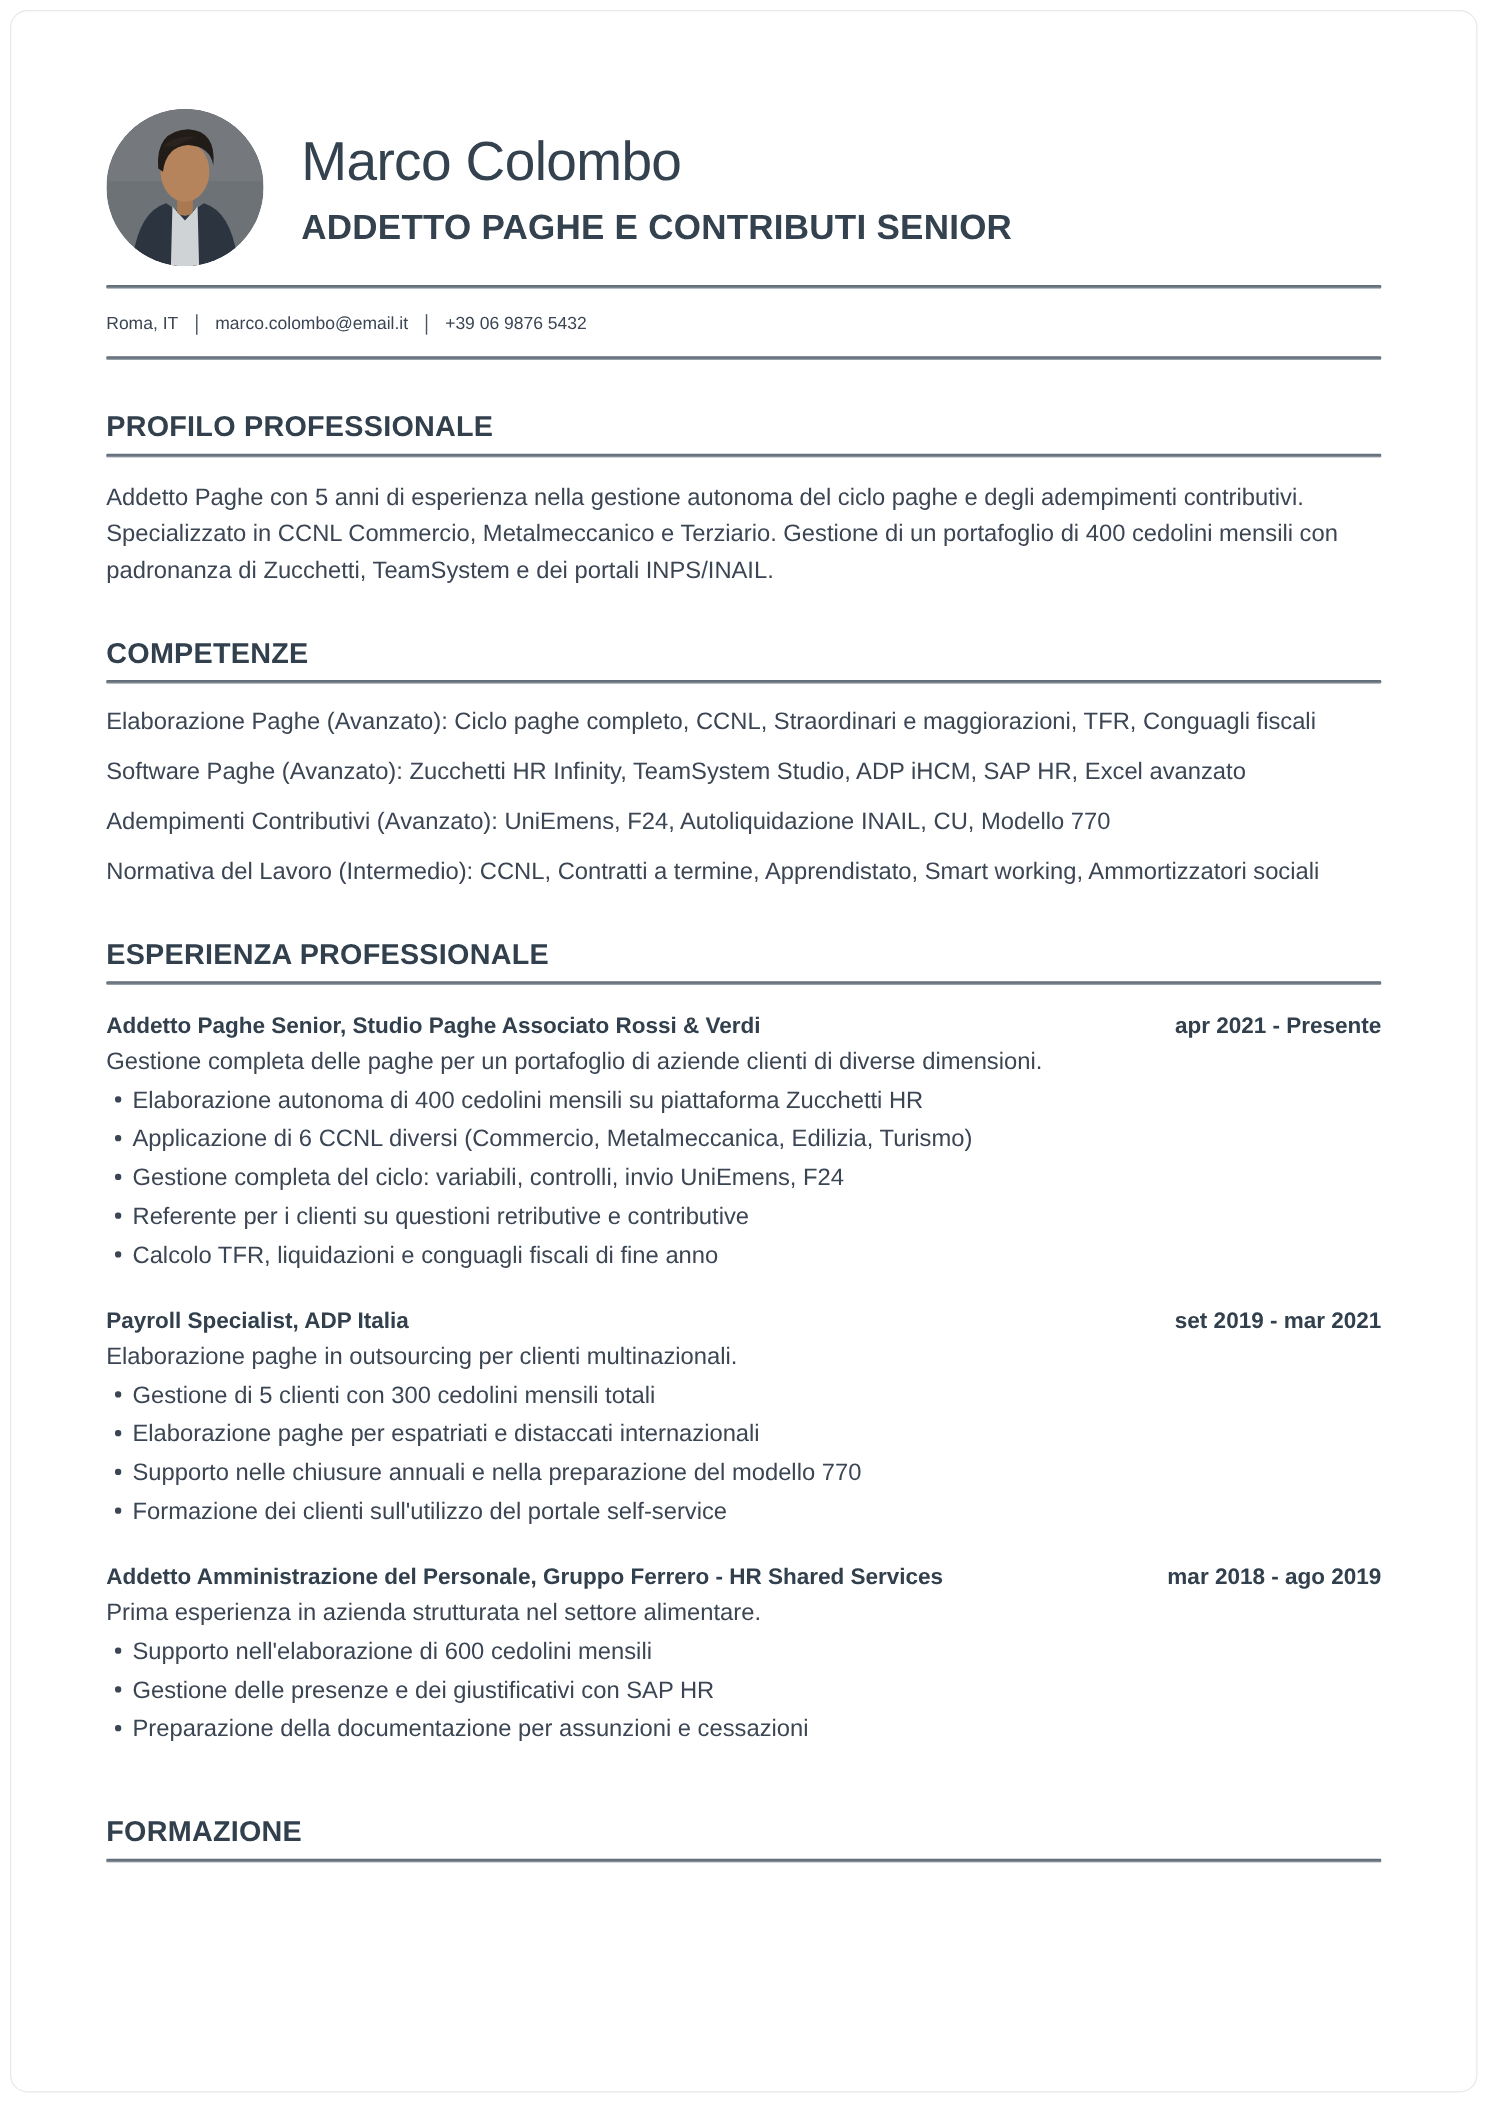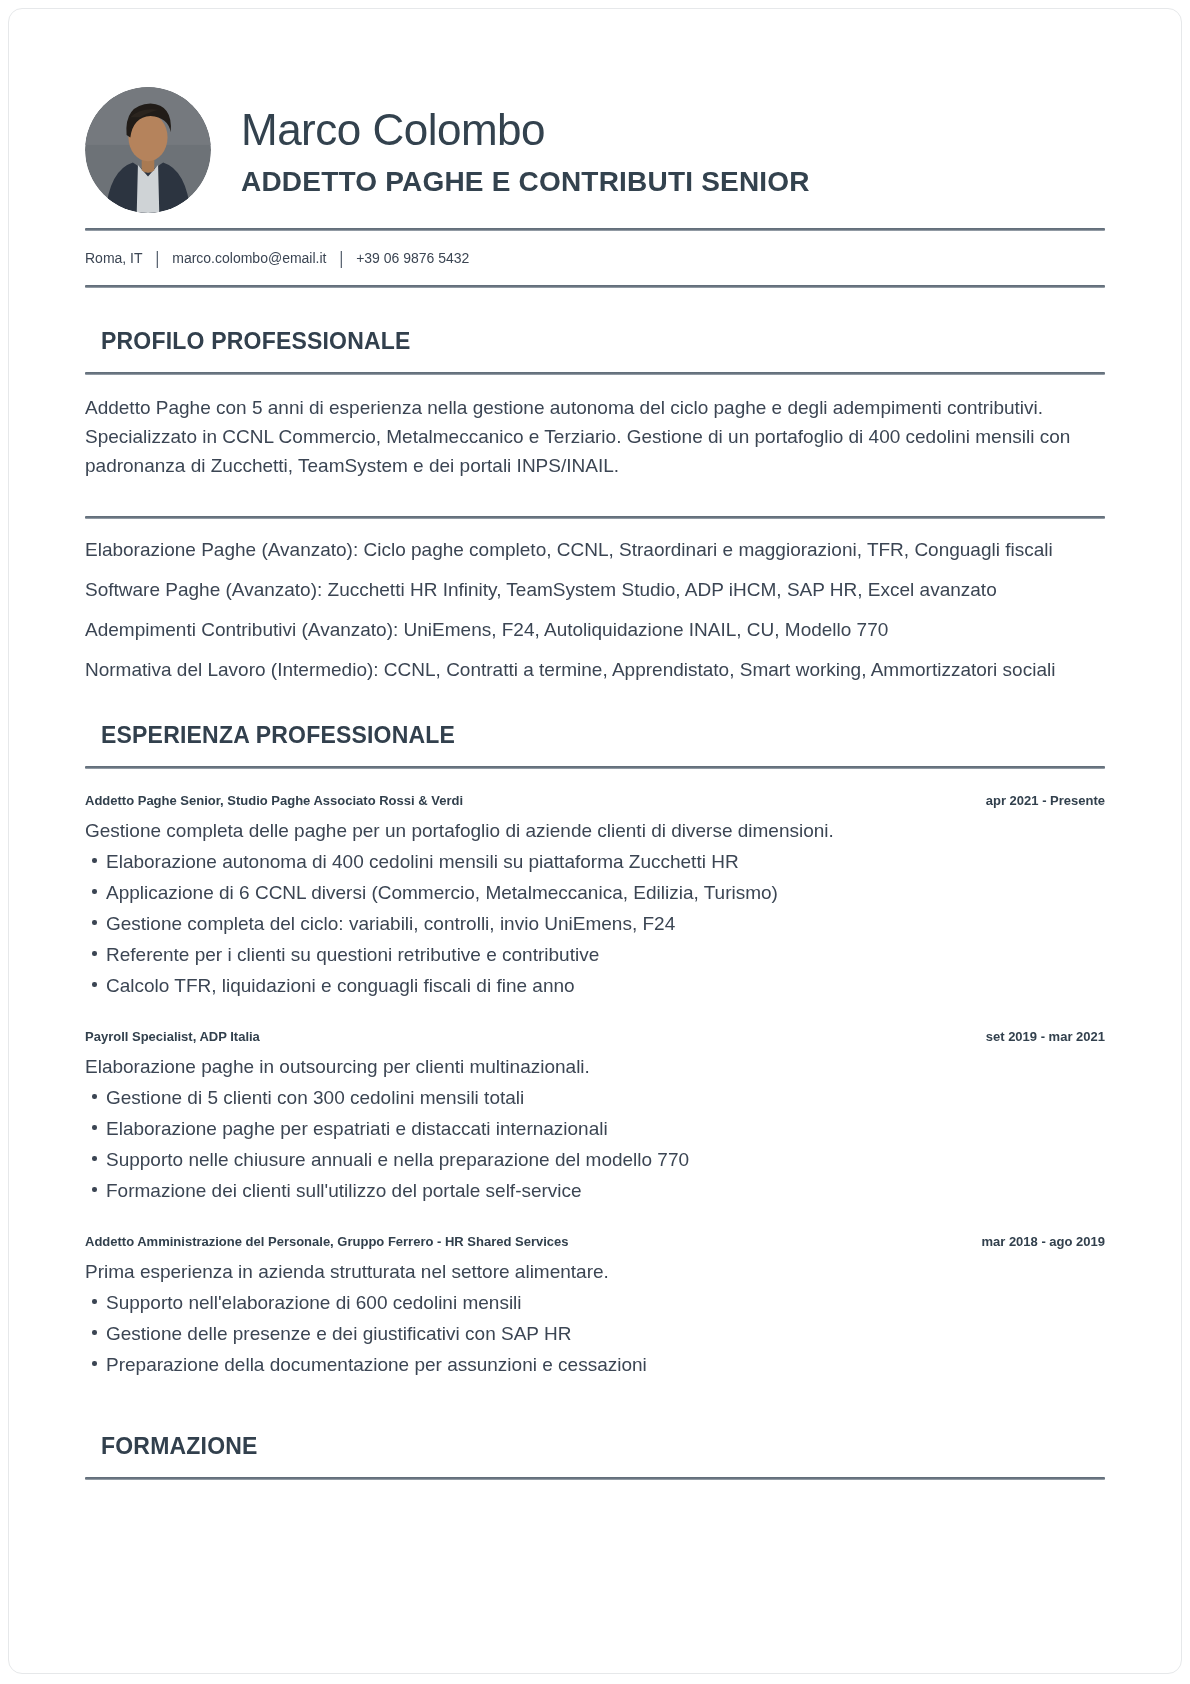--- a/index.html
+++ b/index.html
@@ -44,34 +44,34 @@
     padding: 15px 0 15px;
     display: flex; justify-content: flex-start; align-items: center; gap: 13px;
     font-size: 14px; line-height: 24px; color: #3b4553;
   }
   .contact .sep { font-weight: 300; color: #4a5563; transform: scaleY(1.25); }
   
   .section { margin-top: 36px; }
   .section.profile { margin-top: 38px; }
   .section.education { margin-top: 52px; }
   .sec-h {
-    margin: 16px; font-size: 23px; line-height: 30px; font-weight: 700;
+    margin: 0; font-size: 23px; line-height: 30px; font-weight: 700;
     color: #32404d; letter-spacing: 0.2px;
   }
   .sec-rule { margin-top: 7px; }
   .body-text { margin: 18px 0 0; font-size: 19px; line-height: 29px; }
   
   .skill { margin: 16px 0 0; font-size: 19px; line-height: 29px; }
   .skill + .skill { margin-top: 11px; }
   
   .job { margin-top: 22px; }
   .job:first-of-type { margin-top: 17px; }
   .job-head {
     display: flex; justify-content: flex-start; align-items: baseline; gap: 20px;
-    font-size: 13px; line-height: 30px; font-weight: 700; color: #32404d;
+    font-size: 18px; line-height: 30px; font-weight: 700; color: #32404d;
   }
   .job-title { flex: 1 1 auto; }
   .job-dates { flex: 0 0 auto; white-space: nowrap; }
   .job-summary { margin: 0; font-size: 19px; line-height: 29px; }
   .job-bullets { margin: 2px 0 0; padding: 0; list-style: none; }
   .job-bullets li {
     position: relative; margin-top: 2px; padding-left: 21px;
     font-size: 19px; line-height: 29px;
   }
   .job-bullets li::before {
@@ -122,20 +122,21 @@
 
   <hr class="rule">
 
   <section class="section profile">
     <h3 class="sec-h">PROFILO PROFESSIONALE</h3>
     <hr class="rule sec-rule">
     <p class="body-text">Addetto Paghe con 5 anni di esperienza nella gestione autonoma del ciclo paghe e degli adempimenti contributivi. Specializzato in CCNL Commercio, Metalmeccanico e Terziario. Gestione di un portafoglio di 400 cedolini mensili con padronanza di Zucchetti, TeamSystem e dei portali INPS/INAIL.</p>
   </section>
 
   <section class="section skills">
+    <h3 class="sec-h">COMPETENZE</h3>
     <hr class="rule sec-rule">
     <p class="skill">Elaborazione Paghe (Avanzato): Ciclo paghe completo, CCNL, Straordinari e maggiorazioni, TFR, Conguagli fiscali</p>
     <p class="skill">Software Paghe (Avanzato): Zucchetti HR Infinity, TeamSystem Studio, ADP iHCM, SAP HR, Excel avanzato</p>
     <p class="skill">Adempimenti Contributivi (Avanzato): UniEmens, F24, Autoliquidazione INAIL, CU, Modello 770</p>
     <p class="skill">Normativa del Lavoro (Intermedio): CCNL, Contratti a termine, Apprendistato, Smart working, Ammortizzatori sociali</p>
   </section>
 
   <section class="section experience">
     <h3 class="sec-h">ESPERIENZA PROFESSIONALE</h3>
     <hr class="rule sec-rule">

